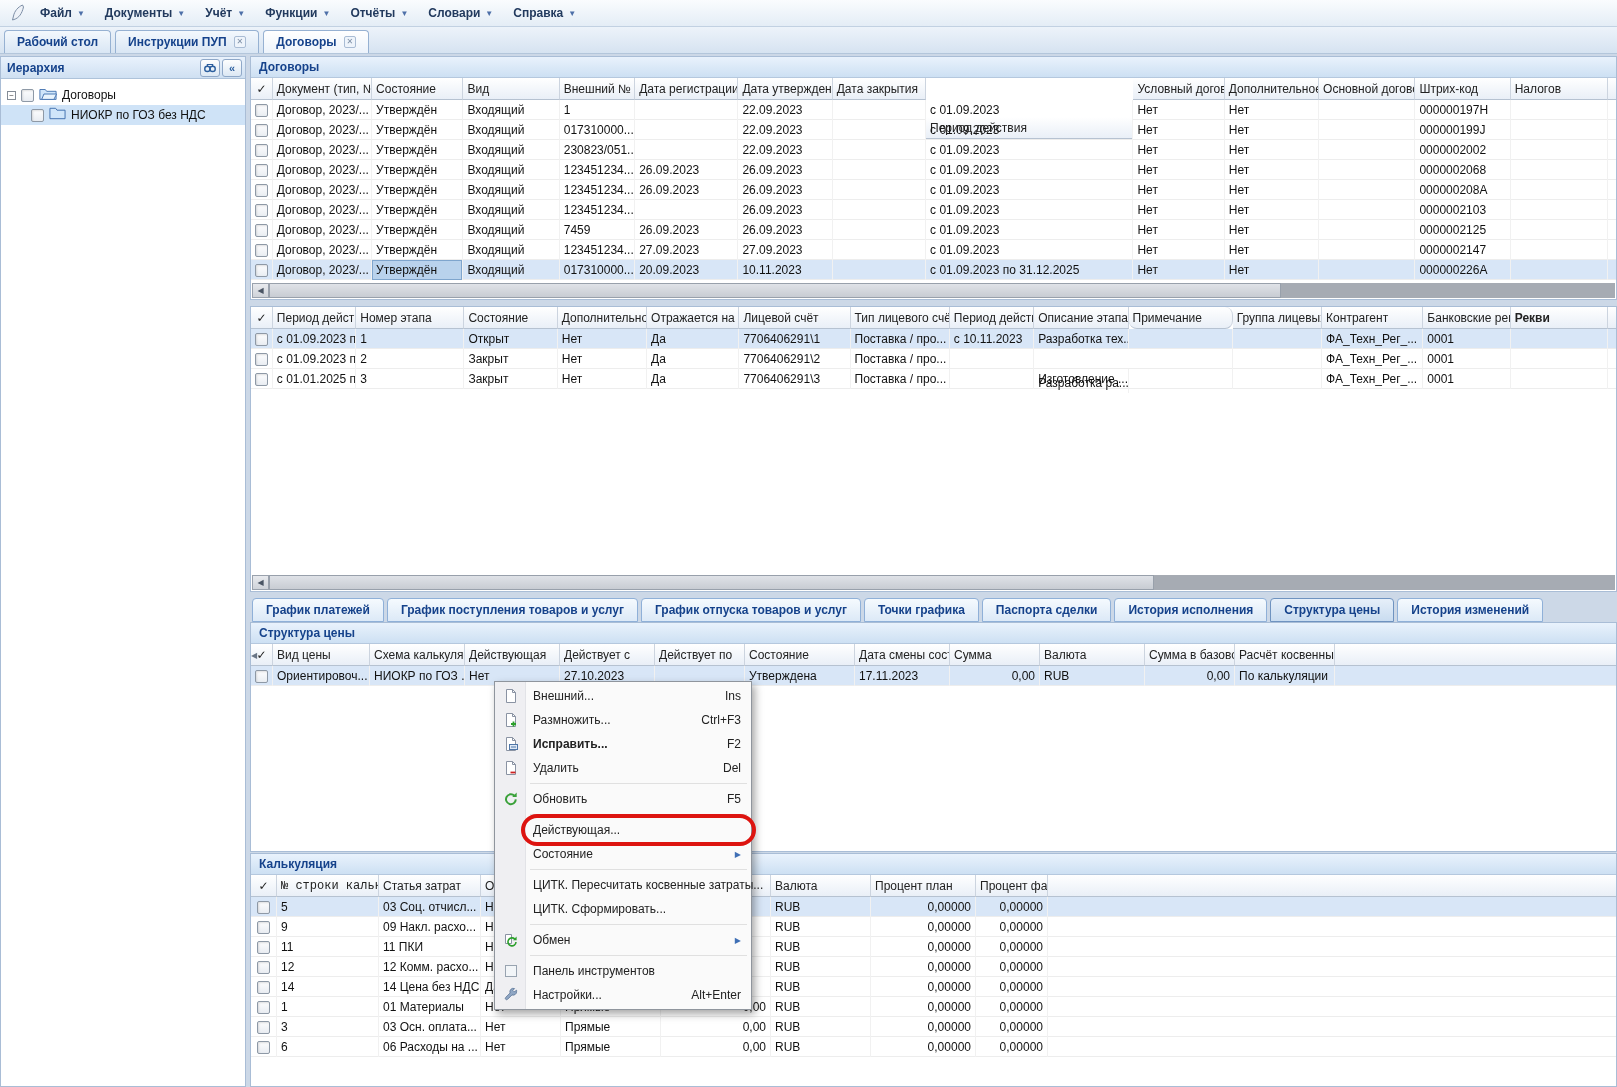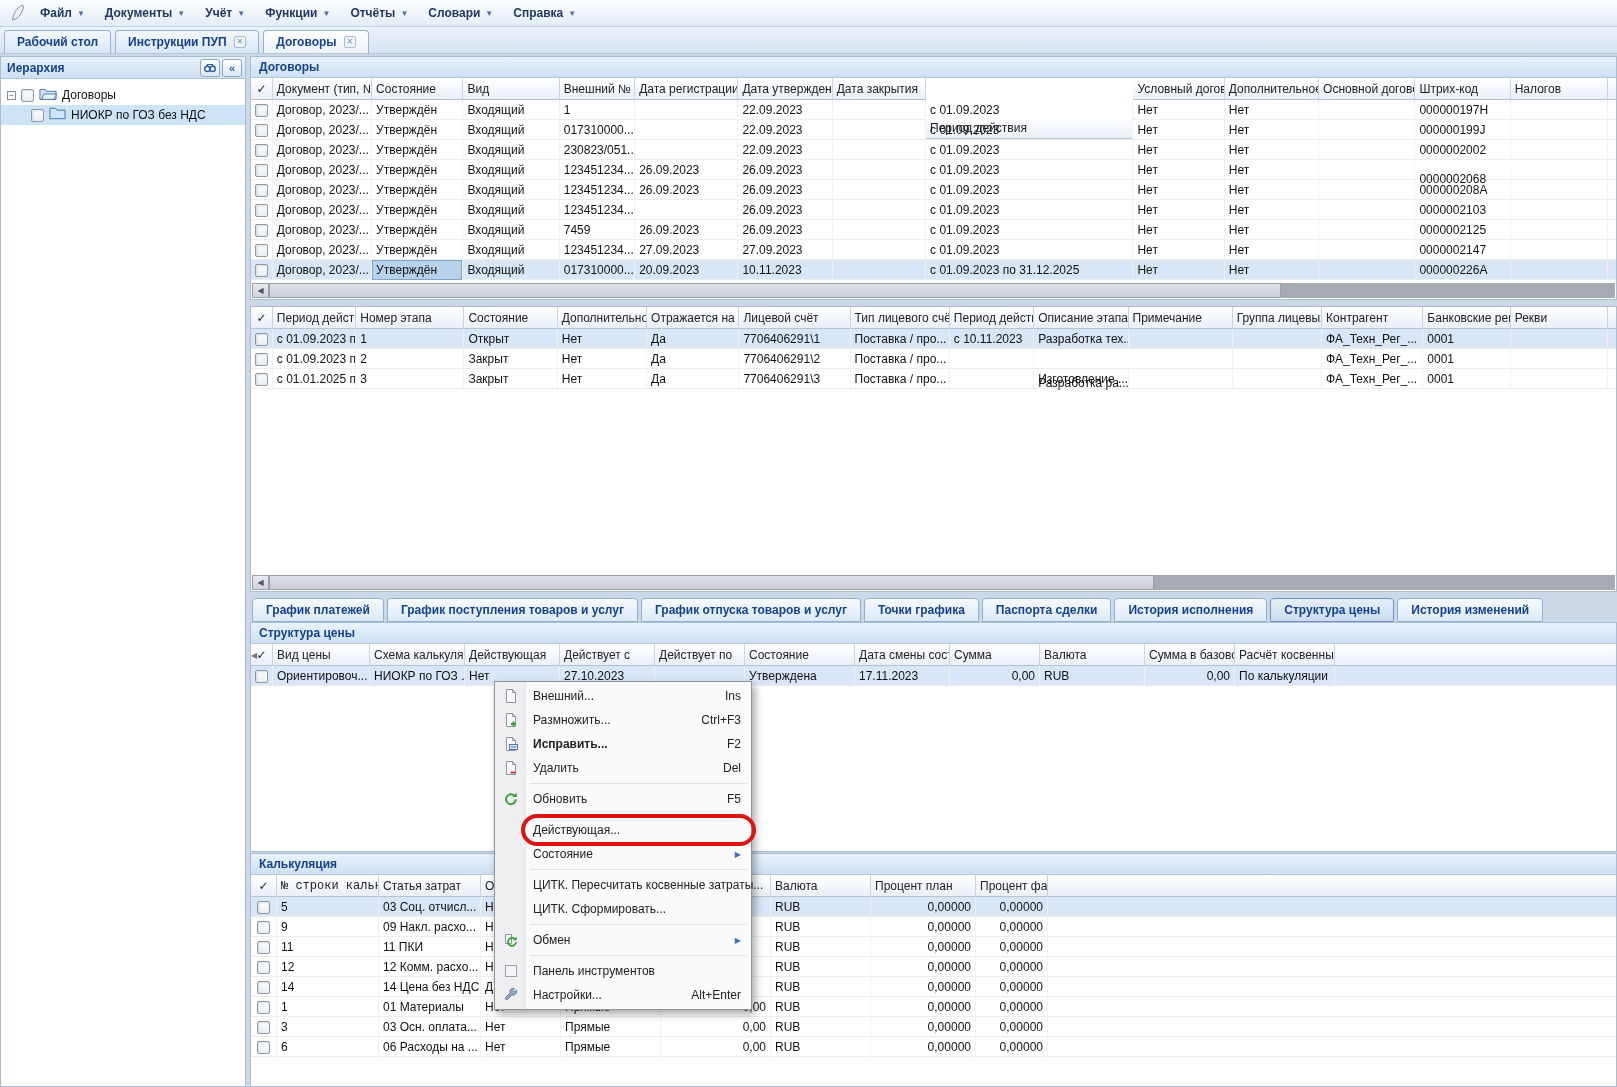--- a/index.html
+++ b/index.html
@@ -250,21 +250,21 @@
           <div class="t-cell" style="width: 92px;">Утверждён</div>
           <div class="t-cell" style="width: 97px;">Входящий</div>
           <div class="t-cell" style="width: 76px;">123451234...</div>
           <div class="t-cell" style="width: 104px;">26.09.2023</div>
           <div class="t-cell" style="width: 95px;">26.09.2023</div>
           <div class="t-cell" style="width: 94px;"></div>
           <div class="t-cell" style="width: 209px;">с 01.09.2023</div>
           <div class="t-cell" style="width: 92px;">Нет</div>
           <div class="t-cell" style="width: 95px;">Нет</div>
           <div class="t-cell" style="width: 97px;"></div>
-          <div class="t-cell" style="width: 96px; margin-top: 9px;">0000002068</div>
+          <div class="t-cell" style="width: 96px;">0000002068</div>
           <div class="t-cell" style="width: 98px;"></div>
           <div class="t-cell t-fill"></div>
         </div>
         <div class="t-row">
           <div class="t-cell t-check" style="width: 22px;">
             <span class="cb"></span>
           </div>
           <div class="t-cell" style="width: 100px;">Договор, 2023/...</div>
           <div class="t-cell" style="width: 92px;">Утверждён</div>
           <div class="t-cell" style="width: 97px;">Входящий</div>
@@ -370,25 +370,25 @@
         <div class="t-hcell t-checkh" style="width: 22px;">✓</div>
         <div class="t-hcell" style="width: 84px;">Период действия..</div>
         <div class="t-hcell" style="width: 109px;">Номер этапа</div>
         <div class="t-hcell" style="width: 94px;">Состояние</div>
         <div class="t-hcell" style="width: 90px;">Дополнительное с</div>
         <div class="t-hcell" style="width: 93px;">Отражается на су</div>
         <div class="t-hcell" style="width: 112px;">Лицевой счёт</div>
         <div class="t-hcell" style="width: 100px;">Тип лицевого счёт</div>
         <div class="t-hcell" style="width: 85px;">Период действия л</div>
         <div class="t-hcell" style="width: 95px;">Описание этапа</div>
-        <div class="t-hcell" style="width: 105px;">Примечание</div>
+        <div class="t-hcell" style="width: 105px; border-radius: 8px;">Примечание</div>
         <div class="t-hcell" style="width: 90px;">Группа лицевых с</div>
         <div class="t-hcell" style="width: 102px;">Контрагент</div>
         <div class="t-hcell" style="width: 88px;">Банковские рекви</div>
-        <div class="t-hcell" style="width: 98px;">Рекви</div>
+        <div class="t-hcell" style="width: 98px; font-weight: bold;">Рекви</div>
         <div class="t-hcell t-fill"></div>
       </div>
       <div class="t-body">
         <div class="t-row sel">
           <div class="t-cell t-check" style="width: 22px;">
             <span class="cb"></span>
           </div>
           <div class="t-cell" style="width: 84px;">с 01.09.2023 п...</div>
           <div class="t-cell" style="width: 109px;">1</div>
           <div class="t-cell" style="width: 94px;">Открыт</div>

